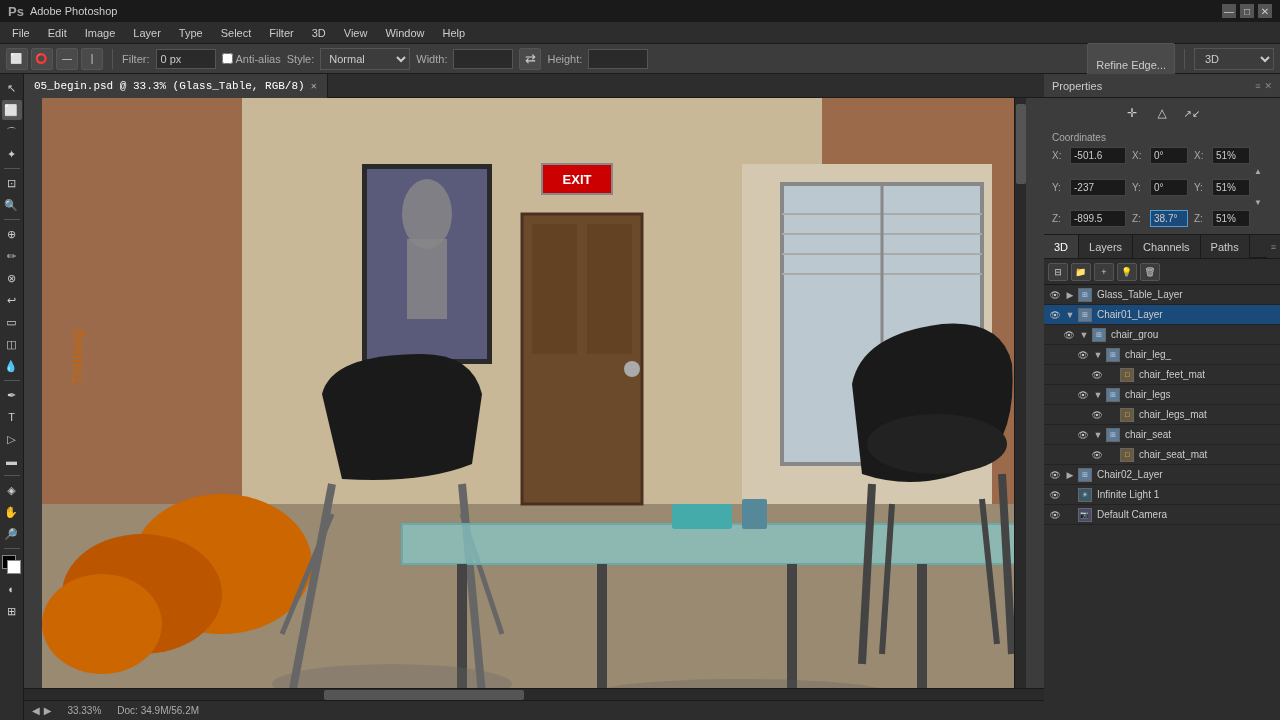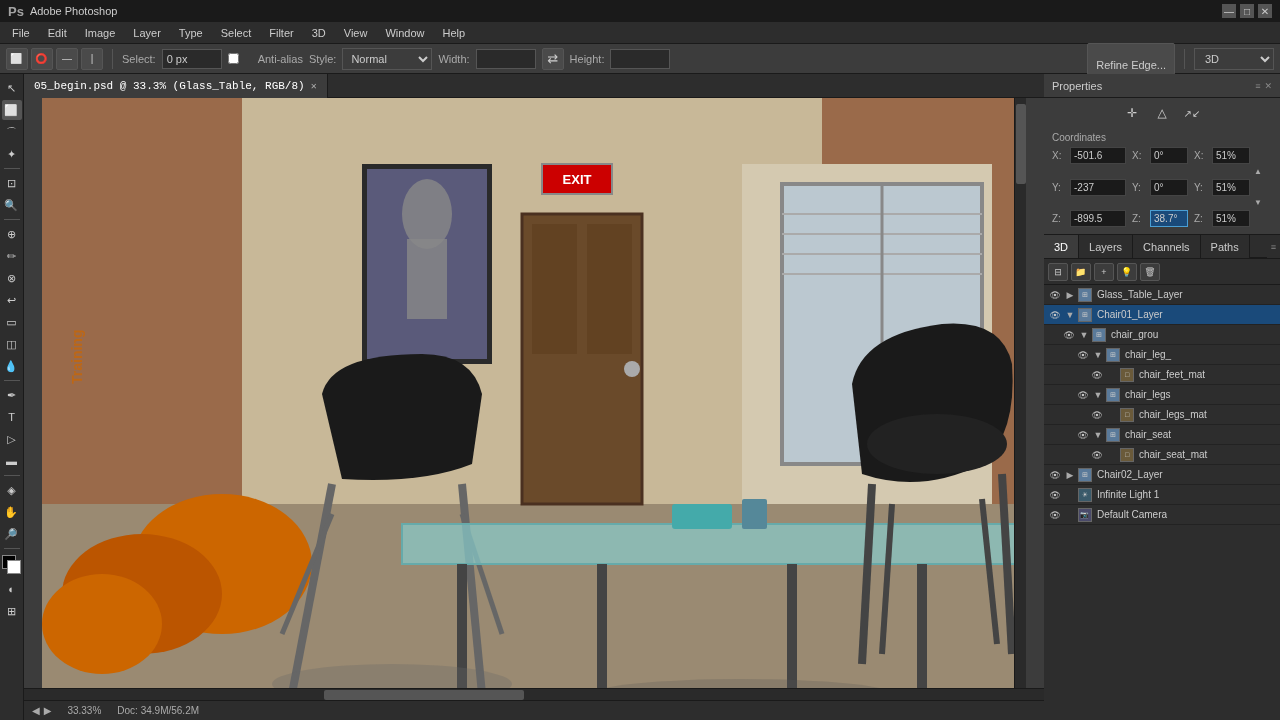--- a/index.html
+++ b/index.html
@@ -160,23 +160,23 @@
 </div>
 
 <div id="toolbar">
   <div class="toolbar-group">
     <button class="toolbar-btn">⬜</button>
     <button class="toolbar-btn">⭕</button>
     <button class="toolbar-btn">—</button>
     <button class="toolbar-btn">|</button>
   </div>
   <div class="toolbar-separator"></div>
-  <span class="toolbar-label">Select:</span>
+  <span class="toolbar-label">Filter:</span>
   <input class="toolbar-input" type="text" value="0 px" style="width: 60px;">
-  <label style="display:flex;align-items:center;gap:19px;color:#aaa;font-size:11px;">
+  <label style="display:flex;align-items:center;gap:3px;color:#aaa;font-size:11px;">
     <input type="checkbox" style="width: 11px; height: 11px;">
     <span>Anti-alias</span>
   </label>
   <span class="toolbar-label">Style:</span>
   <select class="toolbar-select" style="width:90px;">
     <option>Normal</option>
   </select>
   <span class="toolbar-label">Width:</span>
   <input class="toolbar-input" type="text" value="" style="width: 60px;">
   <button class="toolbar-btn" style="font-size:13px;">⇄</button>

